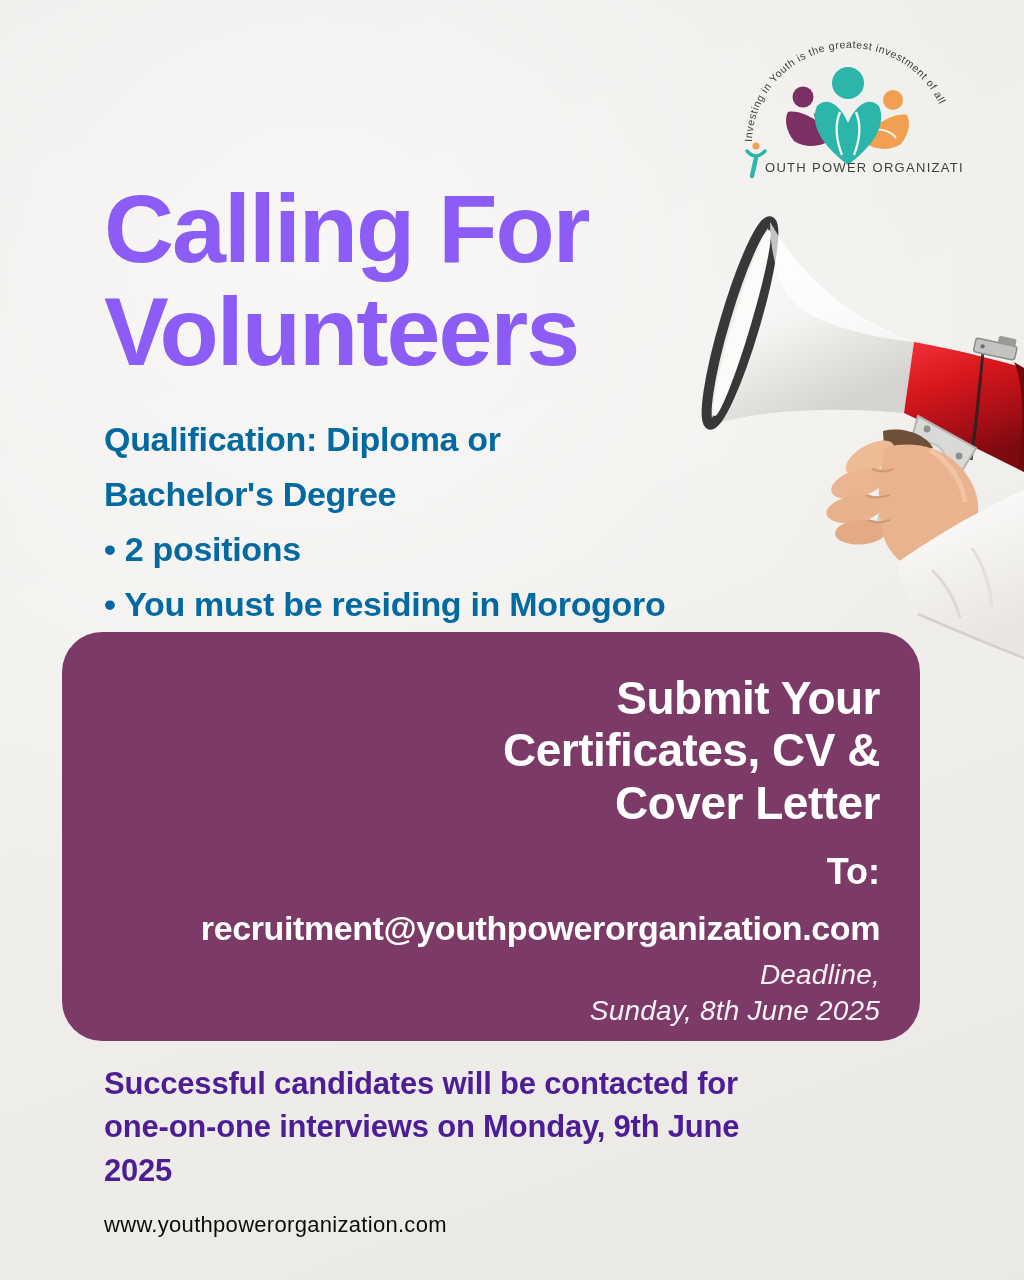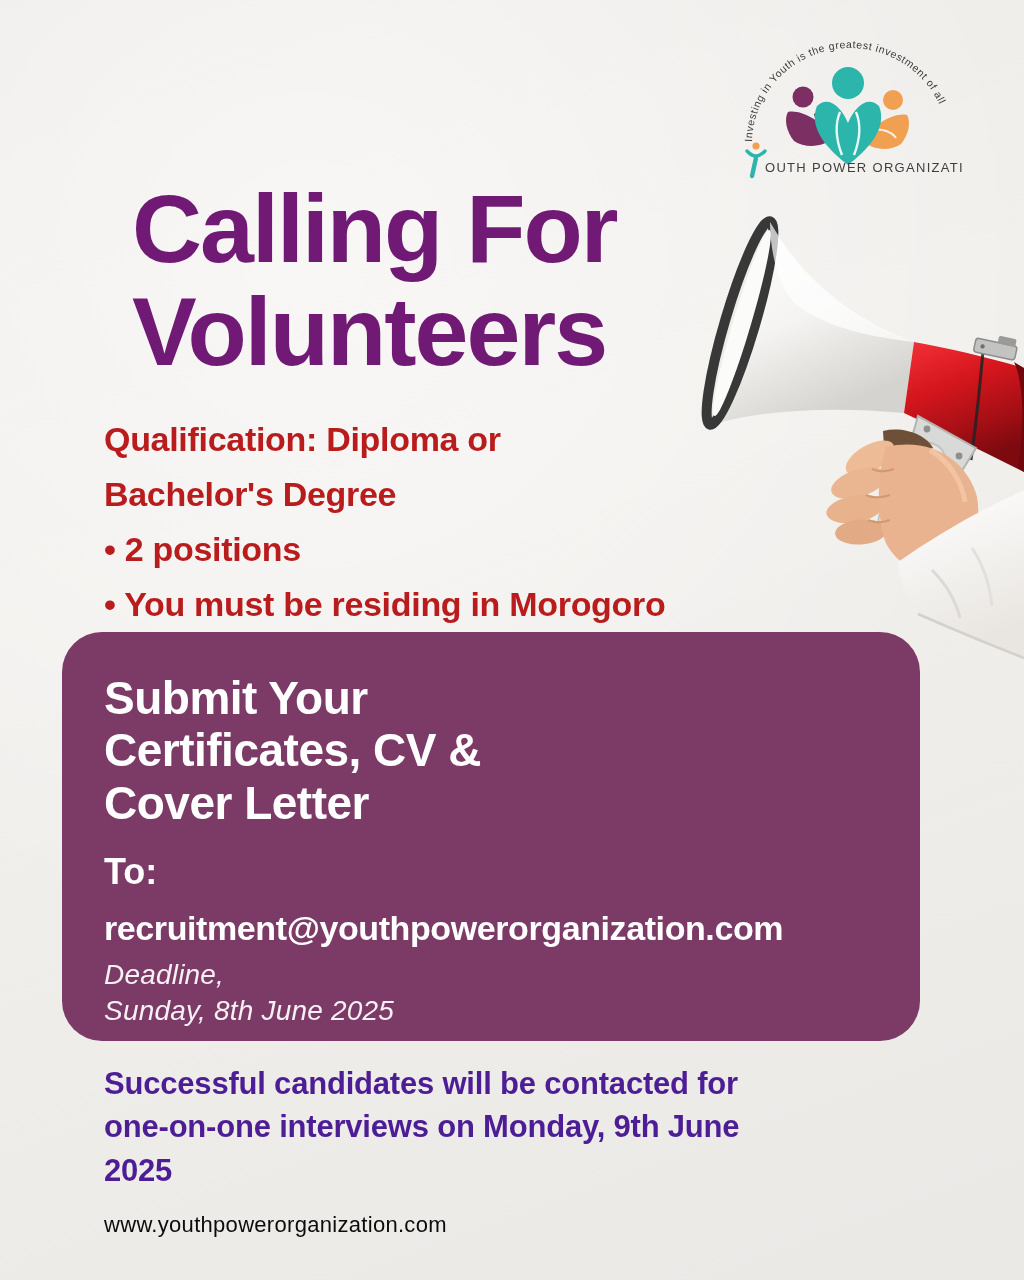--- a/index.html
+++ b/index.html
@@ -14,35 +14,35 @@
     background:
       radial-gradient(120% 90% at 30% 20%, rgba(255,255,255,.55), rgba(255,255,255,0) 60%),
       linear-gradient(160deg, rgba(0,0,0,.02), rgba(0,0,0,0) 40%, rgba(0,0,0,.03));
   }
 
   .logo{position:absolute;left:736px;top:24px;width:228px;height:156px;}
 
   .heading{
     position:absolute;left:104px;top:178px;
     font-size:97px;font-weight:800;letter-spacing:-2px;
-    line-height:1.06;color:#701a75;margin-left:28px;
+    line-height:1.06;color:#8b5cf6;
   }
 
   .quals{
     position:absolute;left:104px;top:412px;
-    font-size:34px;font-weight:700;color:#b91c1c;line-height:1.62;
+    font-size:34px;font-weight:700;color:#0369a1;line-height:1.62;
     letter-spacing:-0.3px;
   }
 
   .megaphone{position:absolute;left:680px;top:210px;width:344px;height:450px;}
 
   .panel{
     position:absolute;left:62px;top:632px;width:858px;height:409px;
     background:#7c3a66;border-radius:40px;box-sizing:border-box;
-    padding:40px 40px 0 42px;color:#ffffff;
+    padding:40px 40px 0 42px;color:#ffffff;text-align:right;
   }
   .panel-title{font-size:46px;font-weight:800;line-height:1.14;letter-spacing:-0.5px;}
   .panel-to{margin-top:22px;font-size:36px;font-weight:700;}
   .panel-email{margin-top:16px;font-size:34px;font-weight:800;white-space:nowrap;letter-spacing:-0.4px;}
   .panel-deadline{margin-top:9px;font-size:28px;font-weight:400;line-height:1.28;color:#f7f1f5;letter-spacing:0.2px;font-style:italic;}
 
   .footer-note{
     position:absolute;left:104px;top:1062px;
     font-size:31px;font-weight:700;color:#4c1d95;line-height:1.4;letter-spacing:-0.2px;
   }

